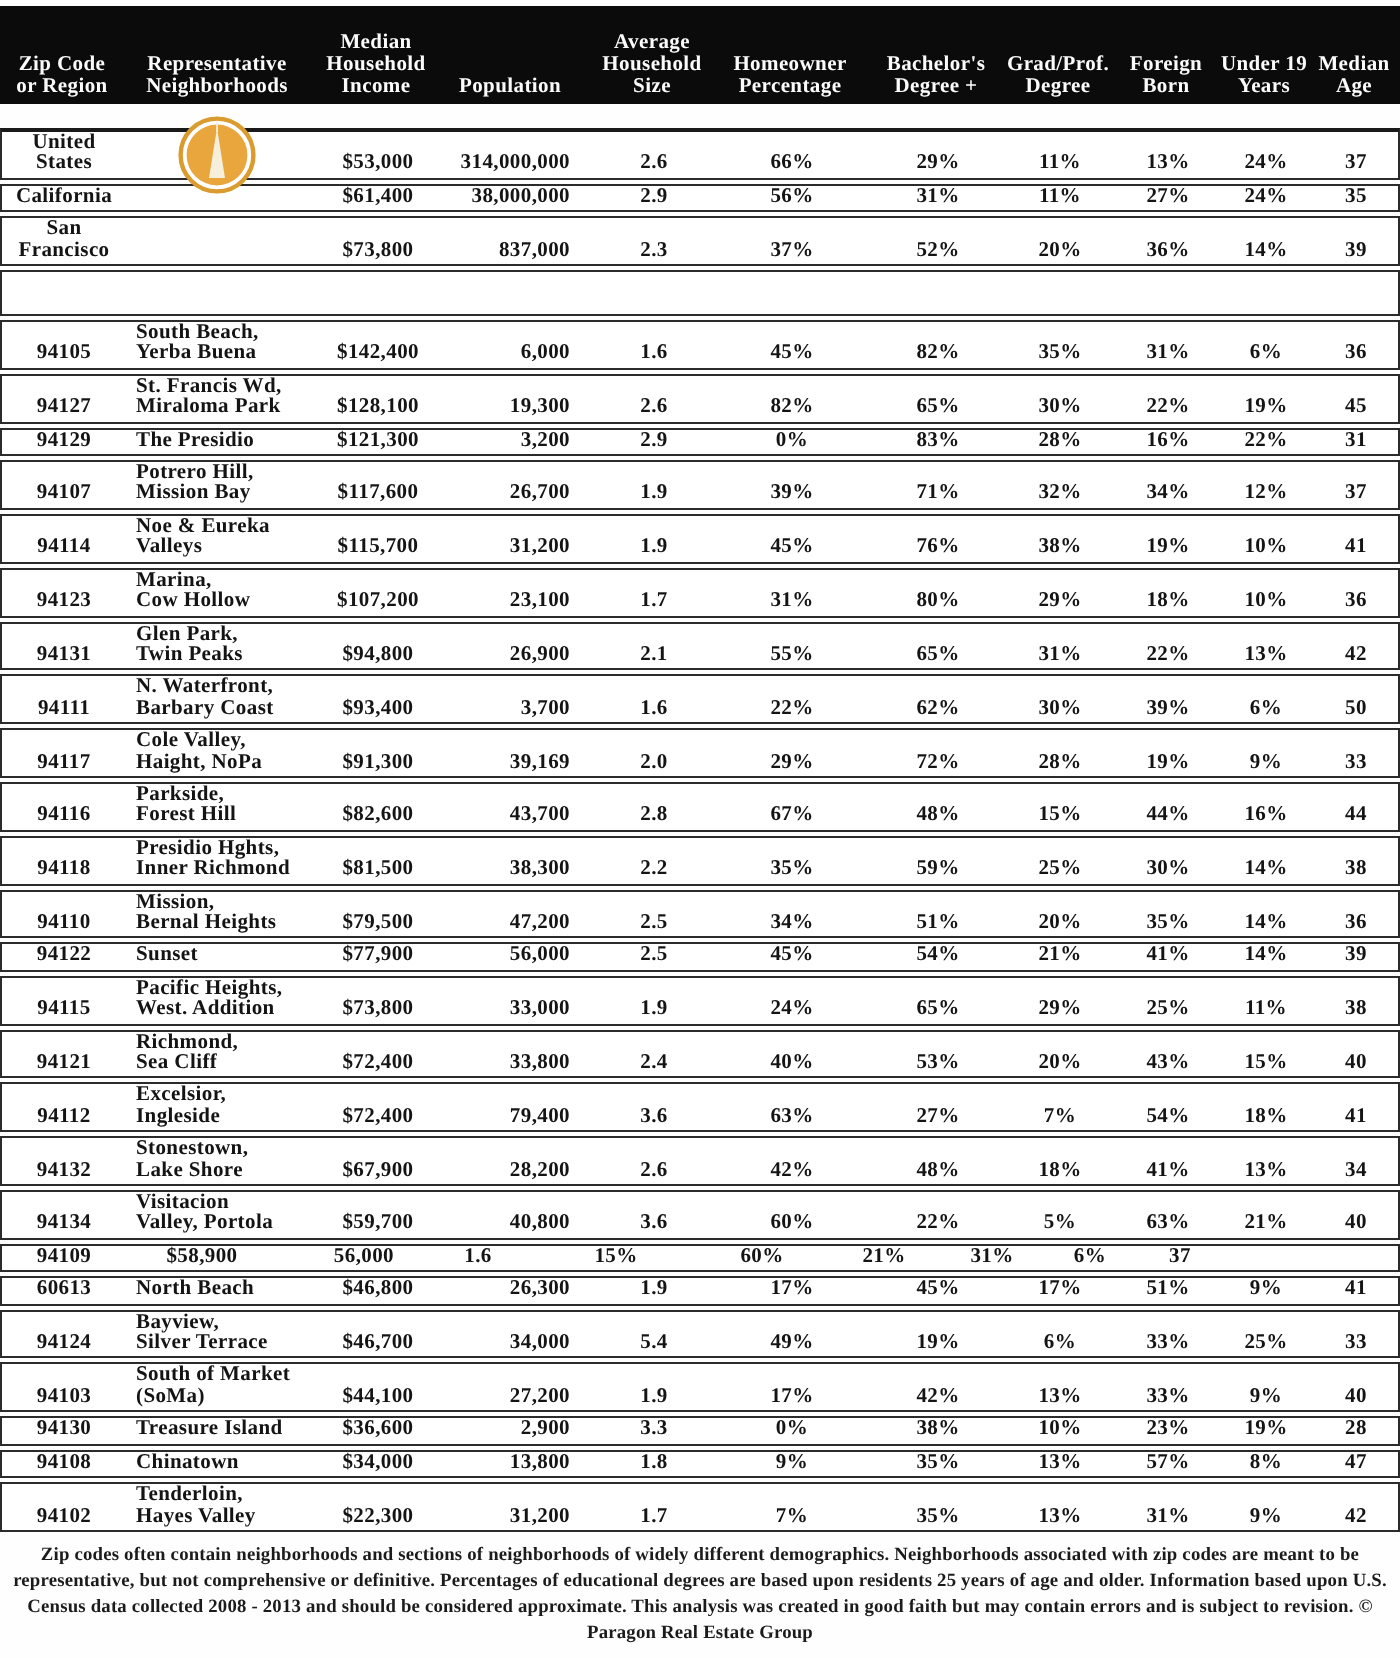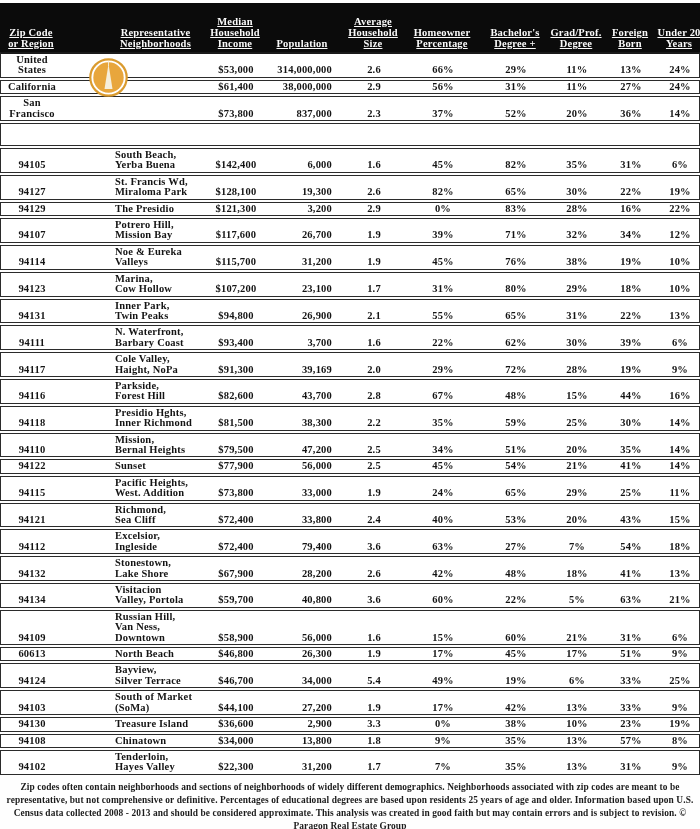--- a/index.html
+++ b/index.html
@@ -14,39 +14,39 @@
     border-right:1px solid #d9d9d9;
   }
   .tablewrap{padding-top:3px;}
   
   .thead{
     display:flex;align-items:flex-end;
     background:#0b0b0b;color:#fbfbfb;
     padding:6px 0 3px 0;
     min-height:40px;
   }
-  .thead .cell{font-size:10.5px;line-height:11px;white-space:pre-line;text-align:center;text-decoration:underline;}
+  .thead .cell{font-size:10.5px;line-height:11px;white-space:pre-line;text-align:center;}
   
   .row{
     display:flex;align-items:flex-end;
     border:1.4px solid #2b2b2b;
     margin-top:2px;
     background:#fff;
     padding:1px 0 1px 0;
   }
-  .row.first{margin-top:0;border-top:2px solid #1a1a1a;}
+  .row.first{margin-top:12px;border-top:2px solid #1a1a1a;}
   .row.spacer{height:19px;}
   .cell{
     flex:none;box-sizing:border-box;
     font-size:10.5px;line-height:10.4px;
     text-align:center;white-space:pre-line;
     letter-spacing:.2px;
   }
   .c0{width:62px;}
-  .c1{width:88px;text-align:left;padding-left:5px;margin-left:47px;}
+  .c1{width:88px;text-align:left;padding-left:5px;}
   .c2{width:76px;}
   .c3{width:72px;text-align:right;padding-right:14px;}
   .c4{width:56px;}
   .c5{width:82px;}
   .c6{width:64px;}
   .c7{width:58px;}
   .c8{width:50px;}
   .c9{width:48px;}
   .c10{width:42px;}
   
@@ -80,21 +80,21 @@
 Household
 Size</div>
         <div class="cell c5">Homeowner
 Percentage</div>
         <div class="cell c6">Bachelor's
 Degree +</div>
         <div class="cell c7">Grad/Prof.
 Degree</div>
         <div class="cell c8">Foreign
 Born</div>
-        <div class="cell c9">Under 20
+        <div class="cell c9">Under 19
 Years</div>
         <div class="cell c10">Median
 Age</div>
       </div>
     <div class="tbody">
         <div class="row first">
           <div class="cell c0">United
 States</div>
           <div class="cell c1"></div>
           <div class="cell c2">$53,000</div>
@@ -213,21 +213,21 @@
           <div class="cell c4">1.7</div>
           <div class="cell c5">31%</div>
           <div class="cell c6">80%</div>
           <div class="cell c7">29%</div>
           <div class="cell c8">18%</div>
           <div class="cell c9">10%</div>
           <div class="cell c10">36</div>
         </div>
         <div class="row">
           <div class="cell c0">94131</div>
-          <div class="cell c1">Inner Park,
+          <div class="cell c1">Glen Park,
 Twin Peaks</div>
           <div class="cell c2">$94,800</div>
           <div class="cell c3">26,900</div>
           <div class="cell c4">2.1</div>
           <div class="cell c5">55%</div>
           <div class="cell c6">65%</div>
           <div class="cell c7">31%</div>
           <div class="cell c8">22%</div>
           <div class="cell c9">13%</div>
           <div class="cell c10">42</div>
@@ -380,23 +380,20 @@
           <div class="cell c4">3.6</div>
           <div class="cell c5">60%</div>
           <div class="cell c6">22%</div>
           <div class="cell c7">5%</div>
           <div class="cell c8">63%</div>
           <div class="cell c9">21%</div>
           <div class="cell c10">40</div>
         </div>
         <div class="row">
           <div class="cell c0">94109</div>
-          <div class="cell c1">Russian Hill,
-Van Ness,
-Downtown</div>
           <div class="cell c2">$58,900</div>
           <div class="cell c3">56,000</div>
           <div class="cell c4">1.6</div>
           <div class="cell c5">15%</div>
           <div class="cell c6">60%</div>
           <div class="cell c7">21%</div>
           <div class="cell c8">31%</div>
           <div class="cell c9">6%</div>
           <div class="cell c10">37</div>
         </div>

